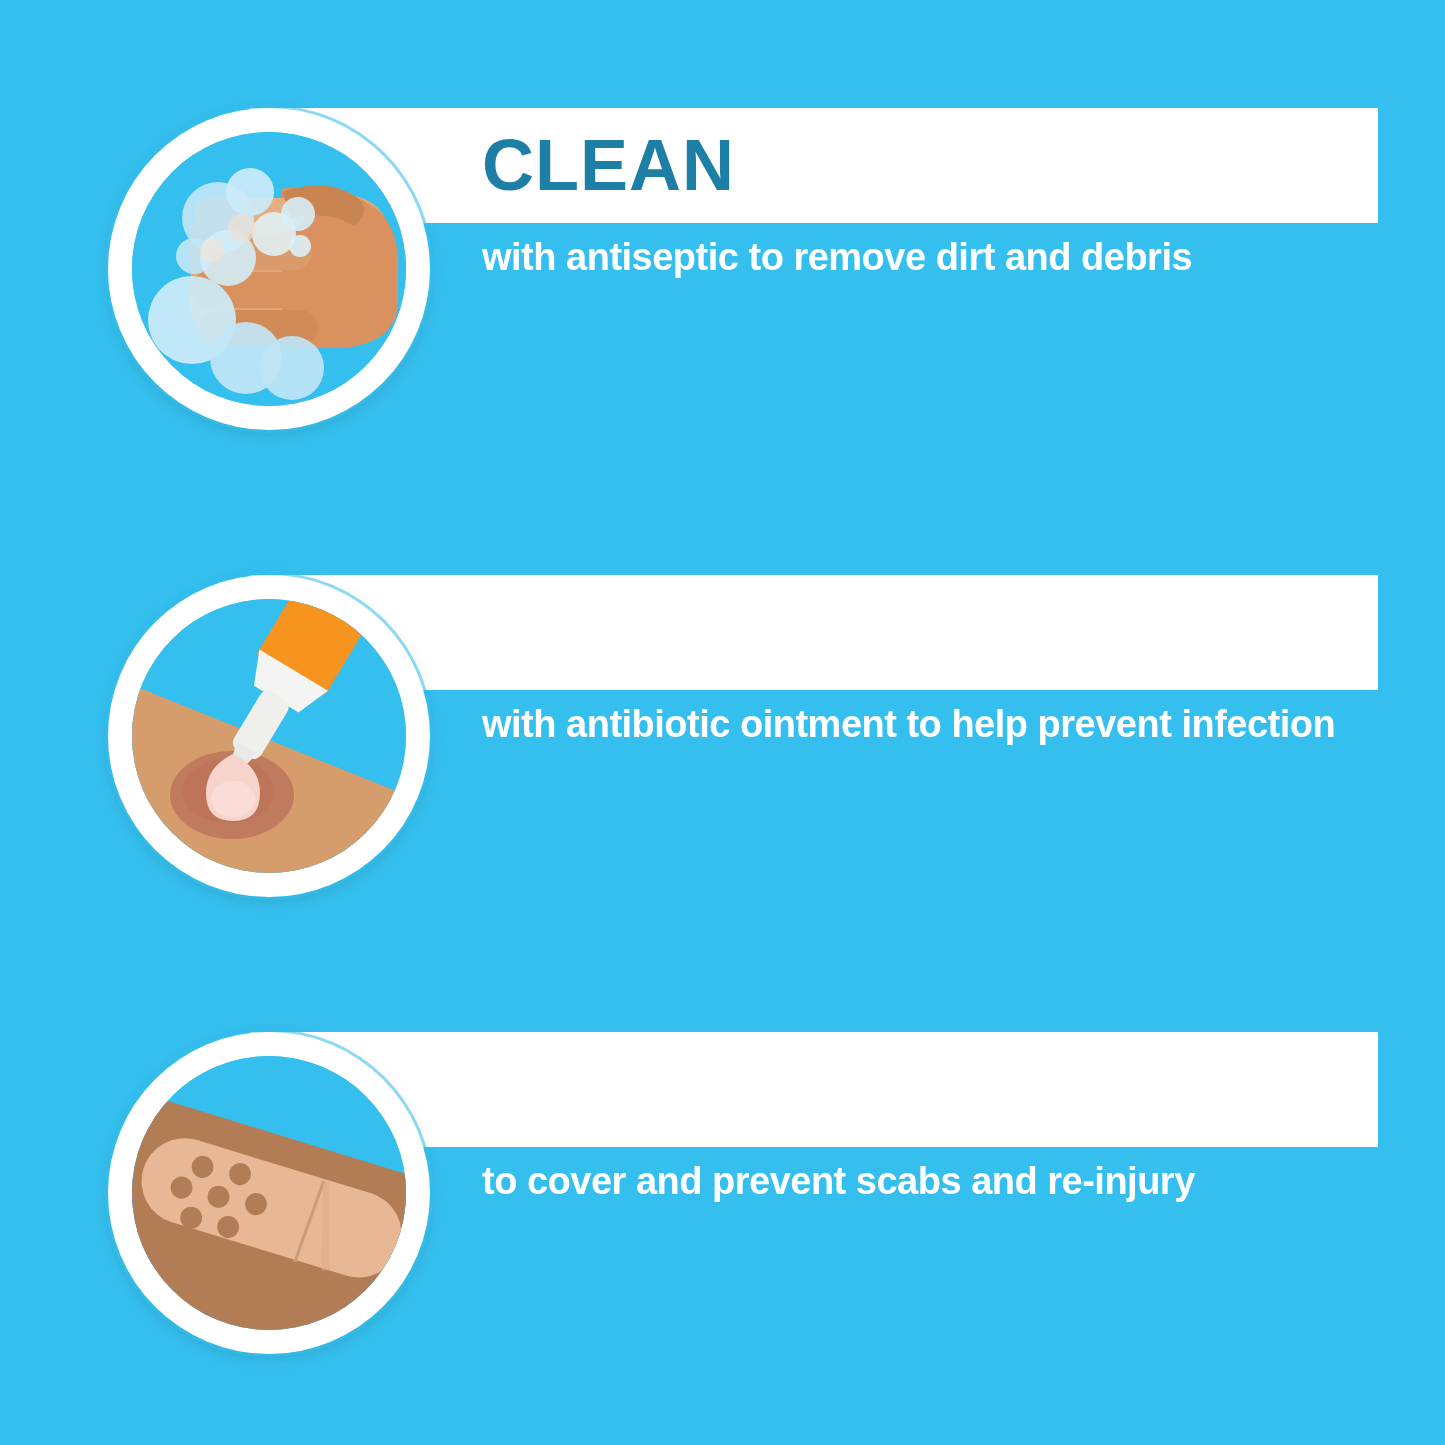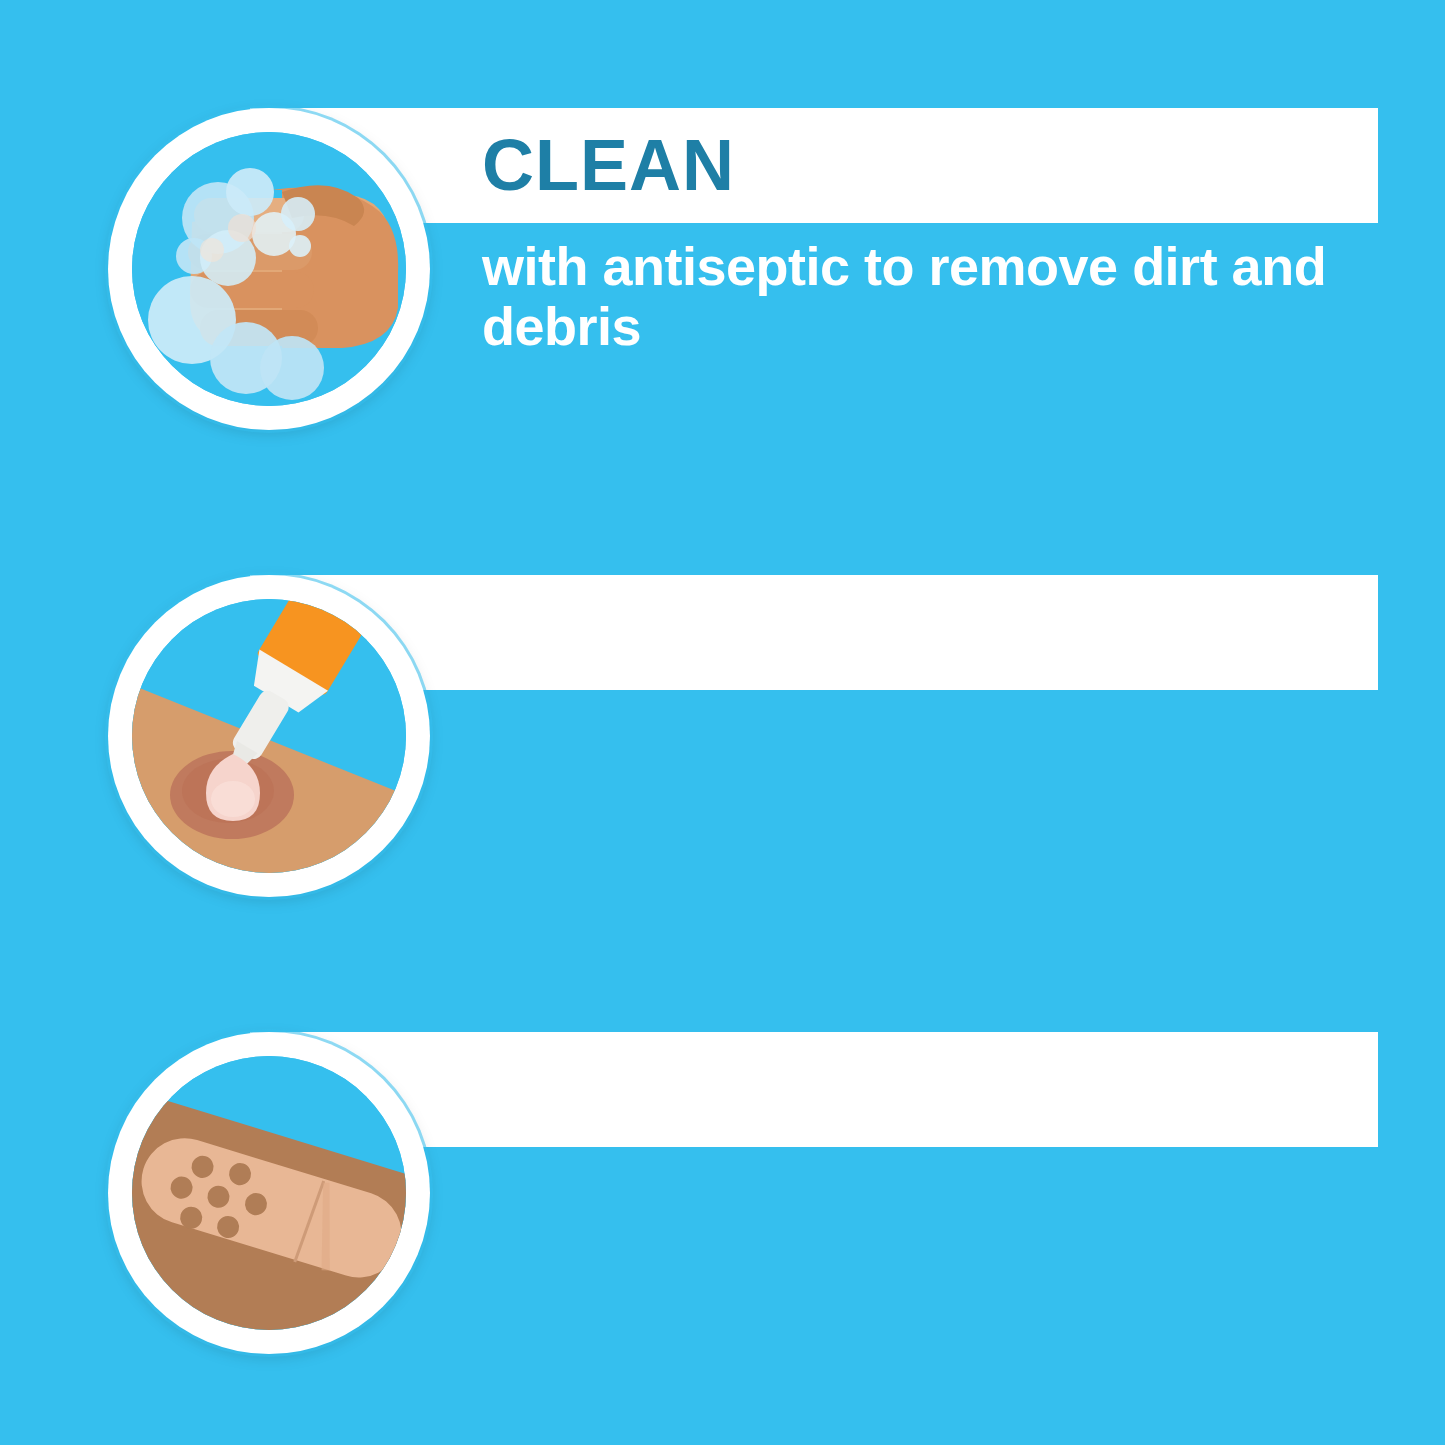--- a/index.html
+++ b/index.html
@@ -57,21 +57,21 @@
     z-index: 3;
     white-space: nowrap;
   }
 
   
   .body-text {
     position: absolute;
     left: 482px;
     top: 138px;
     width: 900px;
-    font-size: 54px;
+    font-size: 38px;
     font-weight: 700;
     line-height: 1.12;
     color: #FFFFFF;
     letter-spacing: -0.5px;
     z-index: 2;
   }
 
   
   .icon-wrap {
     position: absolute;
@@ -152,20 +152,21 @@
         </svg>
       </div>
     </div>
   </div>
 
   <div class="step step-2">
 
     <div class="title-band"></div>
 
 
+    <div class="body-text">with antibiotic ointment to help prevent infection</div>
 
     <div class="icon-wrap">
       <div class="icon-ring"></div>
       <div class="icon-disc">
         <svg width="274" height="274" viewBox="0 0 274 274" aria-hidden="true">
           <rect width="274" height="274" fill="#35BFEE"></rect>
 
           <path d="M0 86 L274 196 L274 274 L0 274 Z" fill="#D69D6C"></path>
 
           <ellipse cx="100" cy="196" rx="62" ry="44" fill="#C07A5E"></ellipse>
@@ -187,20 +188,21 @@
         </svg>
       </div>
     </div>
   </div>
 
   <div class="step step-3">
 
     <div class="title-band"></div>
 
 
+    <div class="body-text">to cover and prevent scabs and re-injury</div>
 
     <div class="icon-wrap">
       <div class="icon-ring"></div>
       <div class="icon-disc">
         <svg width="274" height="274" viewBox="0 0 274 274" aria-hidden="true">
           <rect width="274" height="274" fill="#35BFEE"></rect>
 
           <path d="M0 34 L274 118 L274 274 L0 274 Z" fill="#B27D55"></path>
 
           <g transform="rotate(17 137 150)">

